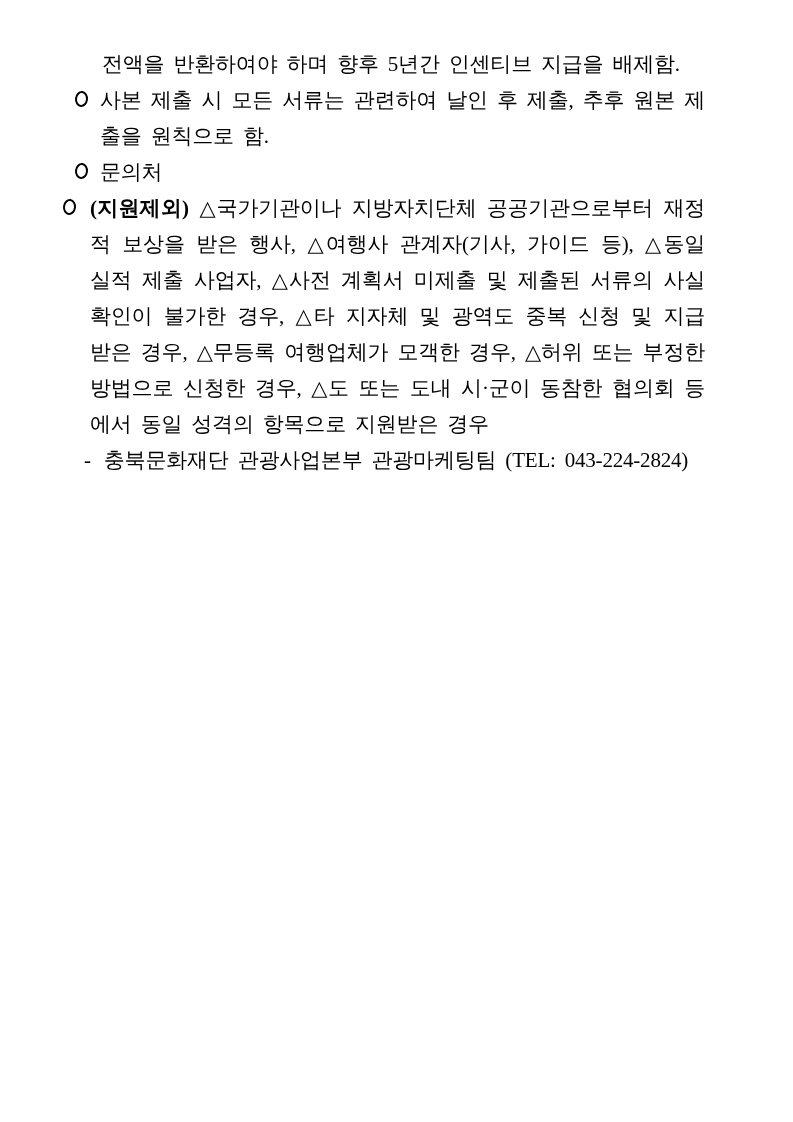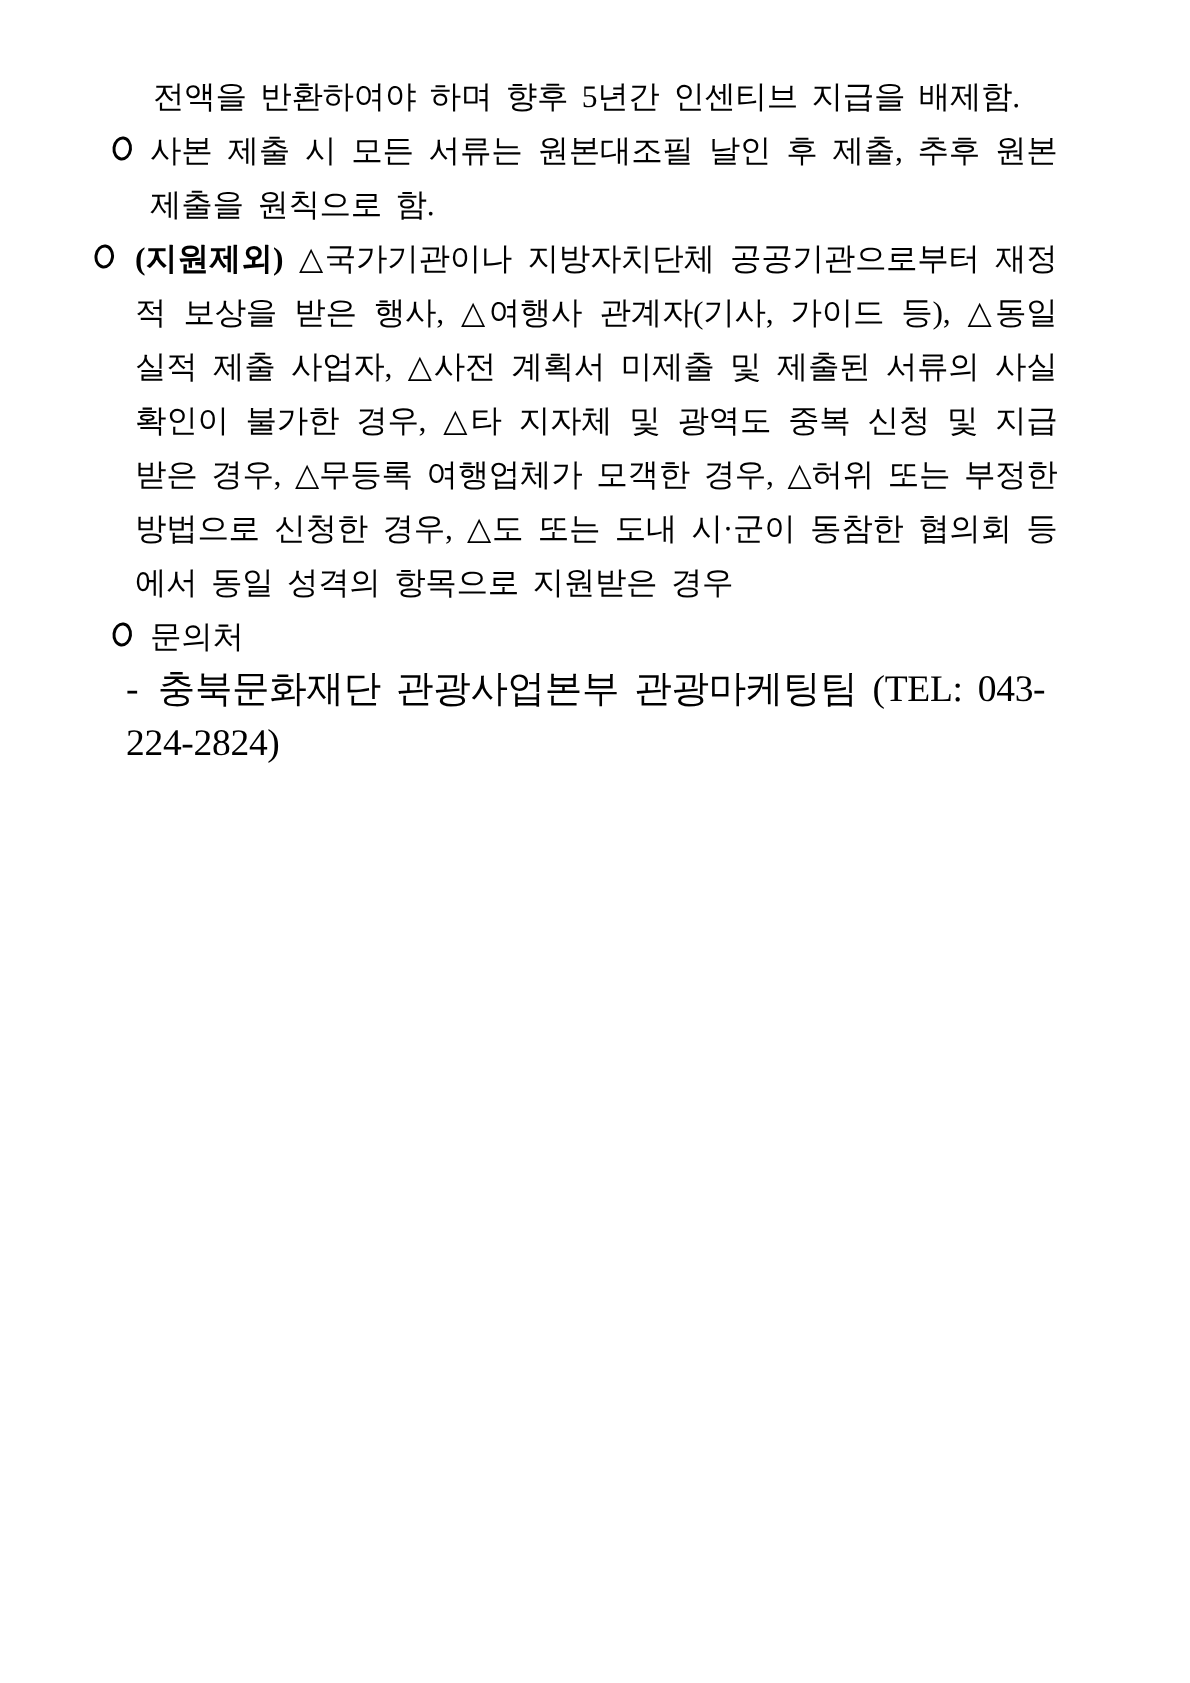--- a/index.html
+++ b/index.html
@@ -55,49 +55,49 @@
     left: 0px;
   }
   .bold-label {
     font-weight: bold;
     margin-right: 9px;
     letter-spacing: 0.2px;
   }
   .contact-line {
     margin: 0;
     padding-left: 21px;
-    font-size: 25px;
+    font-size: 21px;
     line-height: 36px;
     word-spacing: 4px;
     letter-spacing: -0.2px;
   }
   .contact-line .dash {
     margin-right: 13px;
   }
 </style>
 </head>
 <body>
 
 <div class="page">
   <div class="content">
 
     <p class="para cont">전액을 반환하여야 하며 향후 5년간 인센티브 지급을 배제함.</p>
 
 
     <div class="item">
       <span class="bullet"></span>
-      <p class="para">사본 제출 시 모든 서류는 원본대조필 날인 후 제출, 추후 원본 제출을 원칙으로 함.</p>
+      <p class="para">사본 제출 시 모든 서류는 관련하여 날인 후 제출, 추후 원본 제출을 원칙으로 함.</p>
+    </div>
+
+    <div class="item">
+      <span class="bullet"></span>
+      <p class="para">문의처</p>
     </div>
 
     <div class="item item-exclusion">
       <span class="bullet"></span>
       <p class="para"><b class="bold-label">(지원제외)</b><span>△국가기관이나 지방자치단체 공공기관으로부터 재정적 보상을 받은 행사, △여행사 관계자(기사, 가이드 등), △동일 실적 제출 사업자, △사전 계획서 미제출 및 제출된 서류의 사실 확인이 불가한 경우, △타 지자체 및 광역도 중복 신청 및 지급 받은 경우, △무등록 여행업체가 모객한 경우, △허위 또는 부정한 방법으로 신청한 경우, △도 또는 도내 시·군이 동참한 협의회 등에서 동일 성격의 항목으로 지원받은 경우</span></p>
-    </div>
-
-    <div class="item">
-      <span class="bullet"></span>
-      <p class="para">문의처</p>
     </div>
 
     <p class="contact-line"><span class="dash">-</span><span>충북문화재단 관광사업본부 관광마케팅팀 (TEL: 043-224-2824)</span></p>
 
   </div>
 </div>
 
 </body></html>

